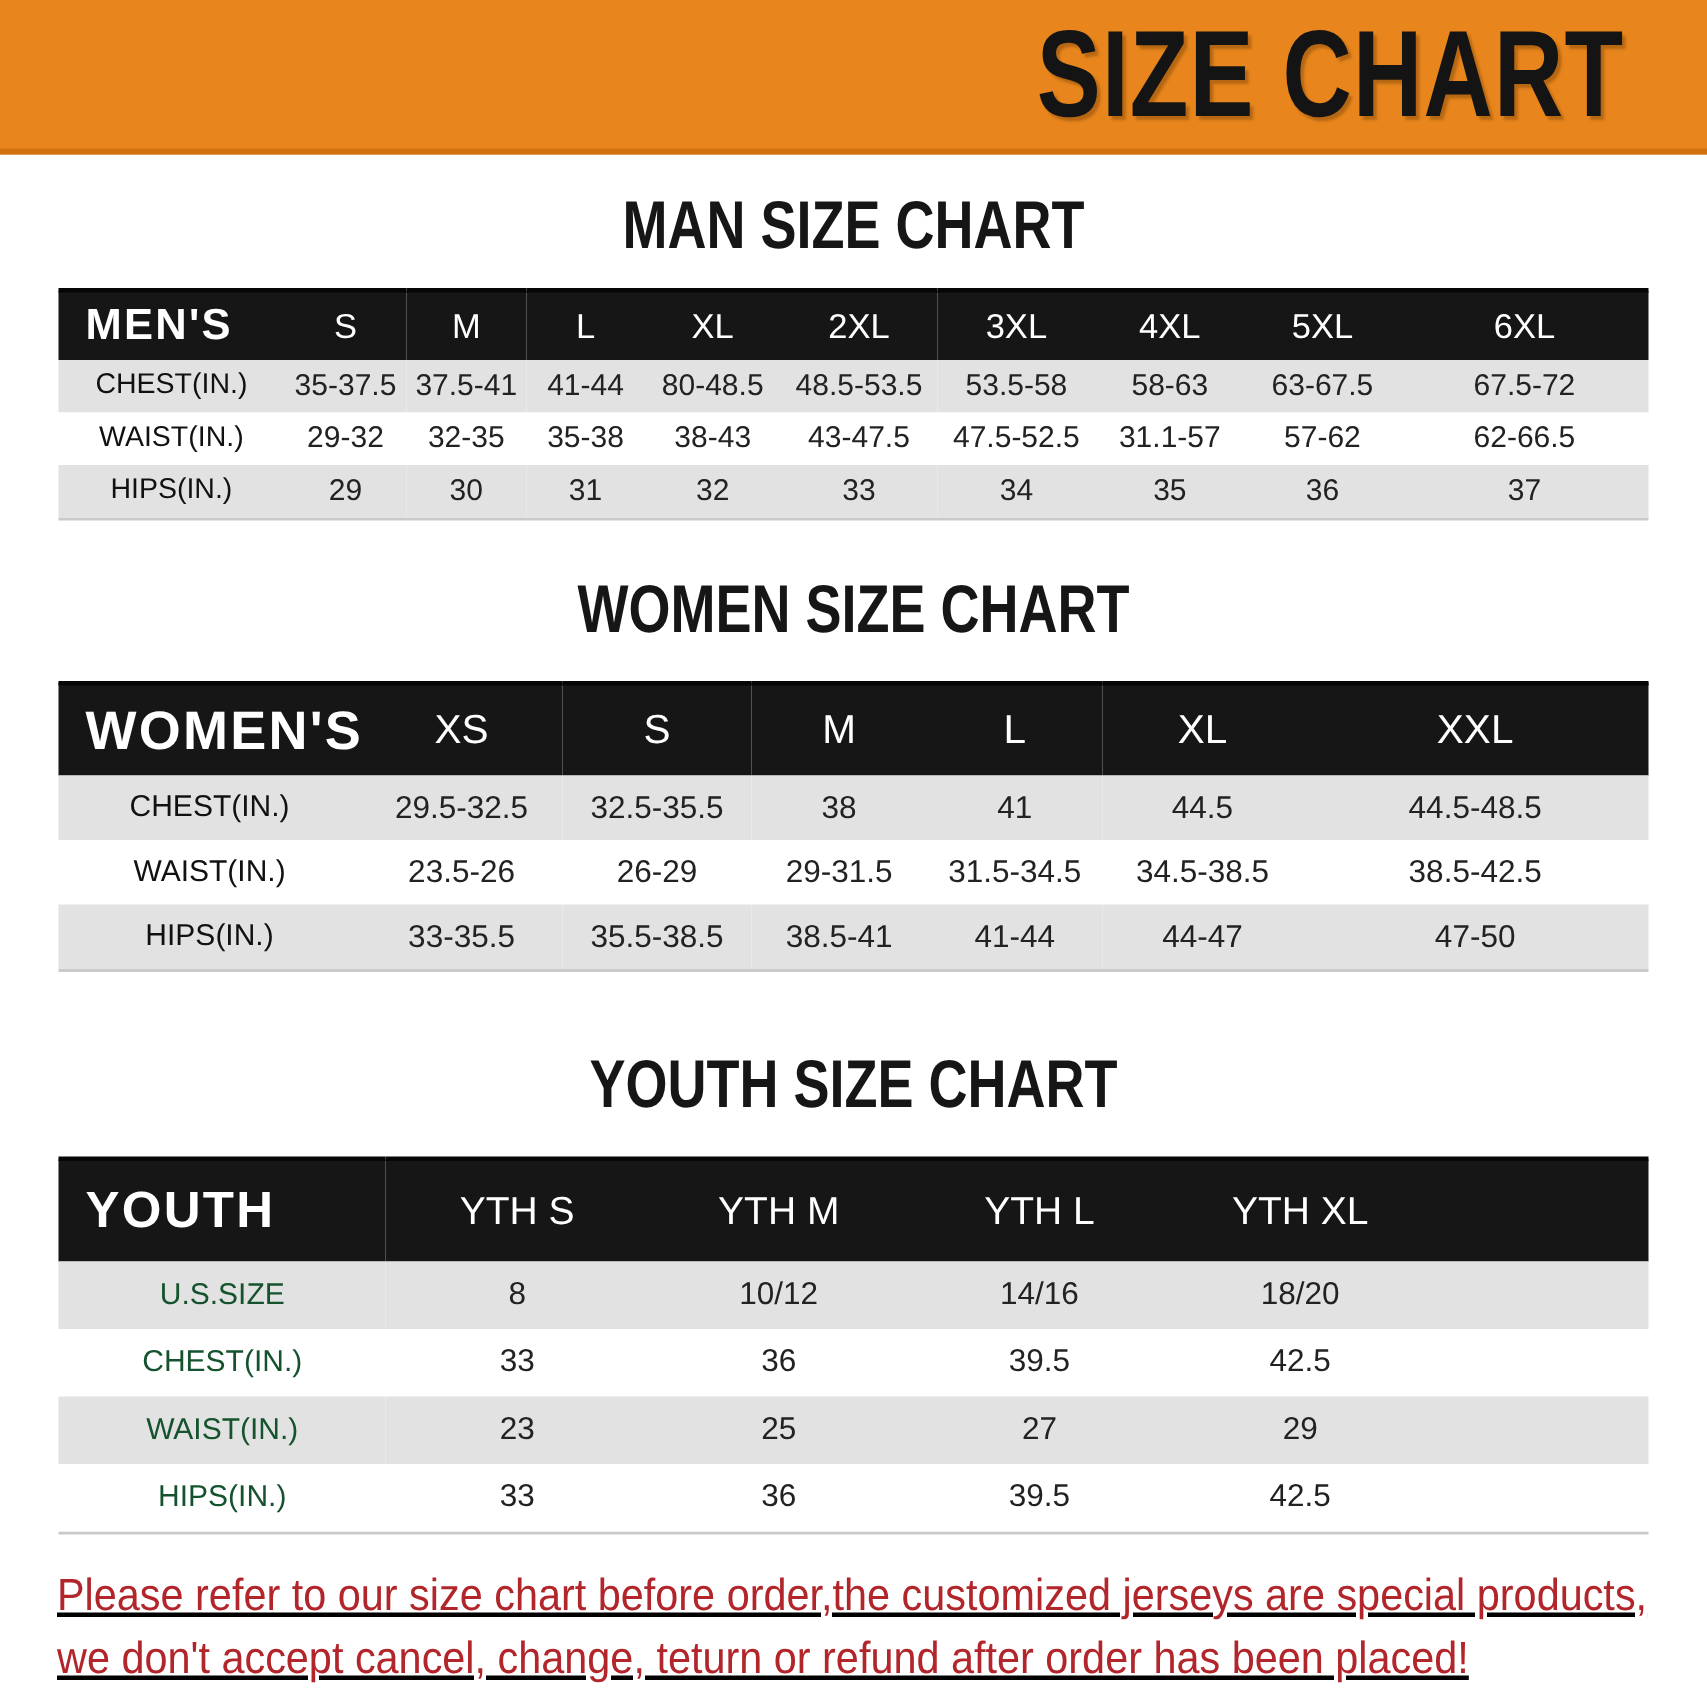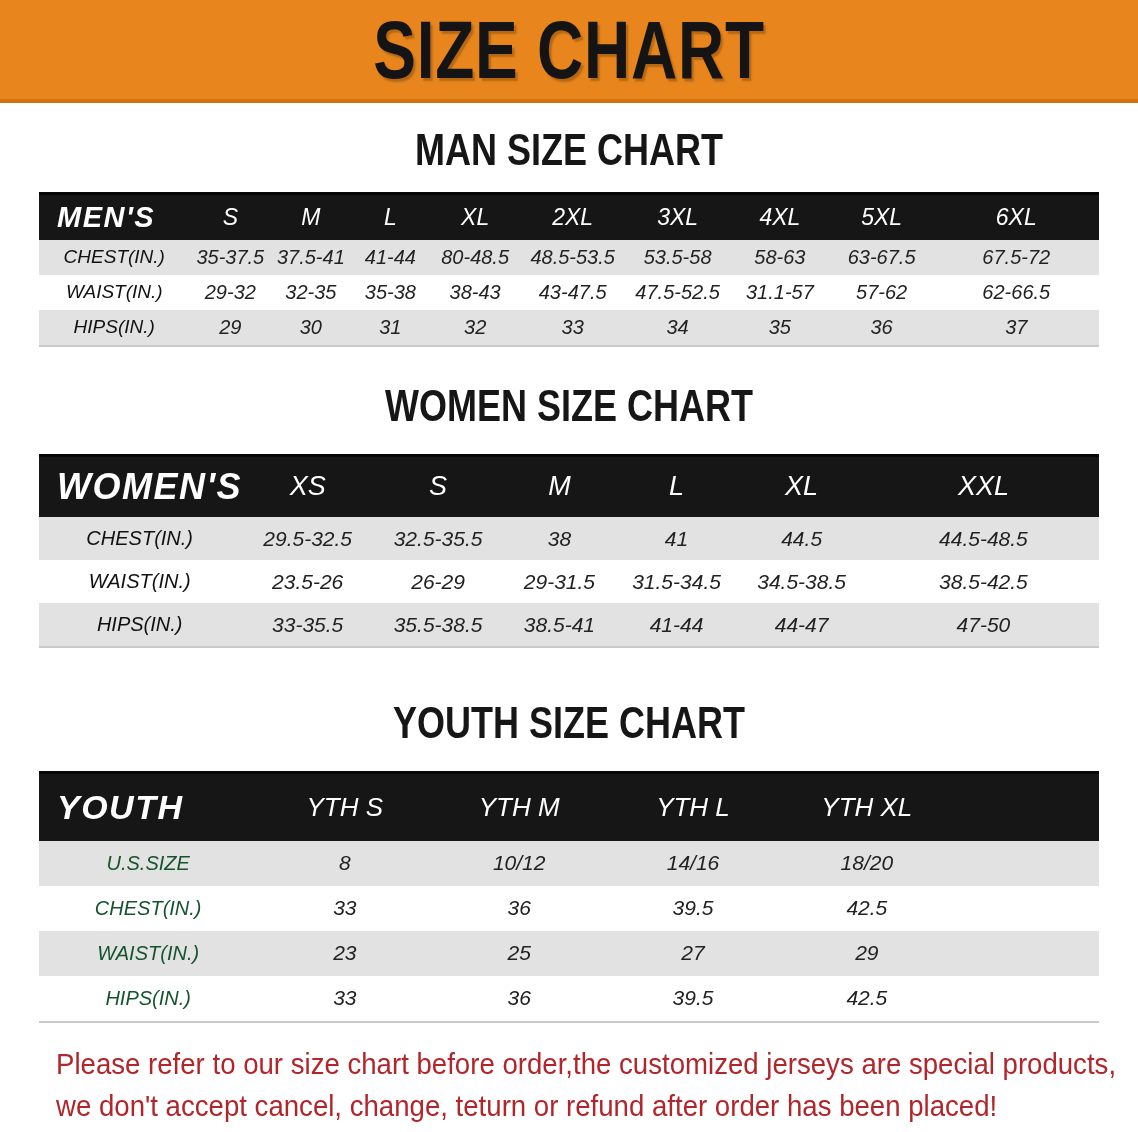--- a/index.html
+++ b/index.html
@@ -15,21 +15,21 @@
     position: relative;
   }
 
   
   .banner {
     height: 103px;
     background: #E8861D;
     border-bottom: 4px solid #d2720f;
     display: flex;
     align-items: center;
-    justify-content: center;
+    justify-content: flex-end;
   }
   .banner h1 {
     font-size: 82px;
     line-height: 1;
     font-weight: bold;
     color: #141414;
     letter-spacing: 1px;
     transform: scaleX(0.78);
     white-space: nowrap;
     text-shadow: 3px 3px 2px rgba(90, 45, 0, 0.35);
@@ -52,21 +52,20 @@
   
   .table-wrap {
     width: 1060px;
     margin: 0 auto;
     border-bottom: 2px solid #c9c9c9;
   }
   table.size-table {
     width: 100%;
     border-collapse: collapse;
     table-layout: fixed;
-    font-style: italic;
   }
   table.size-table th {
     background: #161616;
     color: #ffffff;
     font-weight: normal;
     text-align: center;
     vertical-align: middle;
     border-top: 3px solid #060606;
   }
   table.size-table th:first-child {
@@ -97,21 +96,22 @@
 
   
   .youth th { height: 68px; font-size: 26px; }
   .youth th:first-child { font-size: 34px; }
   .youth td { height: 45px; font-size: 21px; }
   .youth td:first-child { font-size: 20px; color: #14532d; }
 
   
   .footer-note {
     margin-top: 20px;
-    padding-left: 56px;
+    padding-left: 38px;
+    text-decoration: underline;
   }
   .footer-note p {
     color: #B2252A;
     font-size: 30px;
     line-height: 42px;
     white-space: nowrap;
     transform: scaleX(0.92);
     transform-origin: left center;
   }
 </style>

